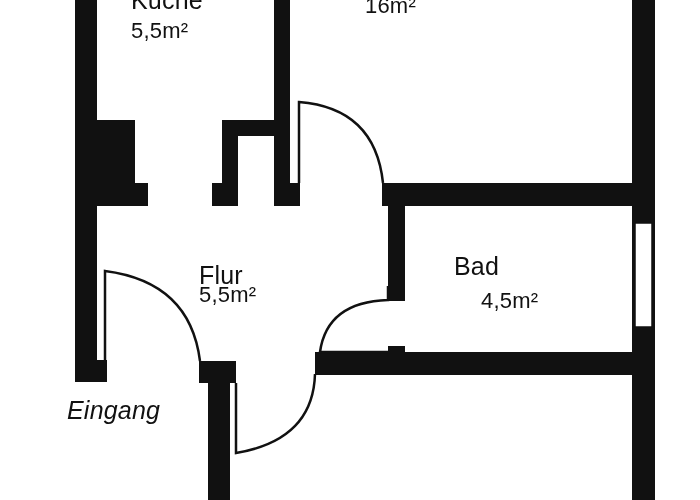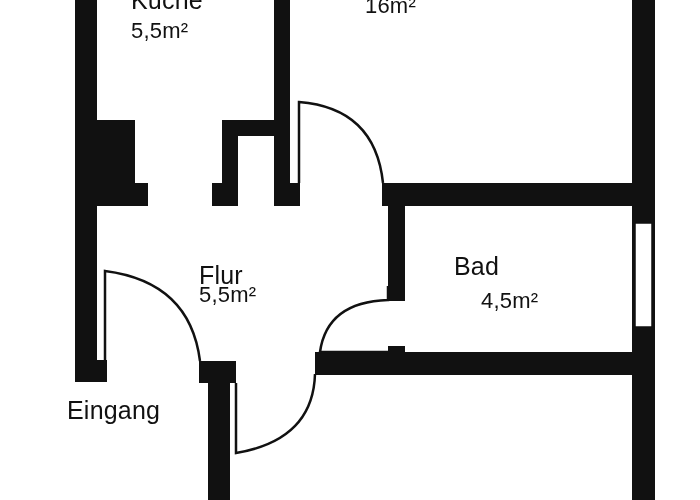--- a/index.html
+++ b/index.html
@@ -58,13 +58,13 @@
 <div class="label area" style="left:131px; top:20px;">5,5m²</div>
 
 <div class="label area" style="left:365px; top:-5px;">16m²</div>
 
 <div class="label" style="left:199px; top:242px;margin-top:21px;">Flur</div>
 <div class="label area" style="left:199px; top:284px;">5,5m²</div>
 
 <div class="label" style="left:454px; top:254px;">Bad</div>
 <div class="label area" style="left:473px; top:290px;margin-left:8px;">4,5m²</div>
 
-<div class="label" style="left:67px; top:398px;">Eingang</div>
+<div class="label" style="left:67px; top:398px;font-style:italic;">Eingang</div>
 
 </body></html>

